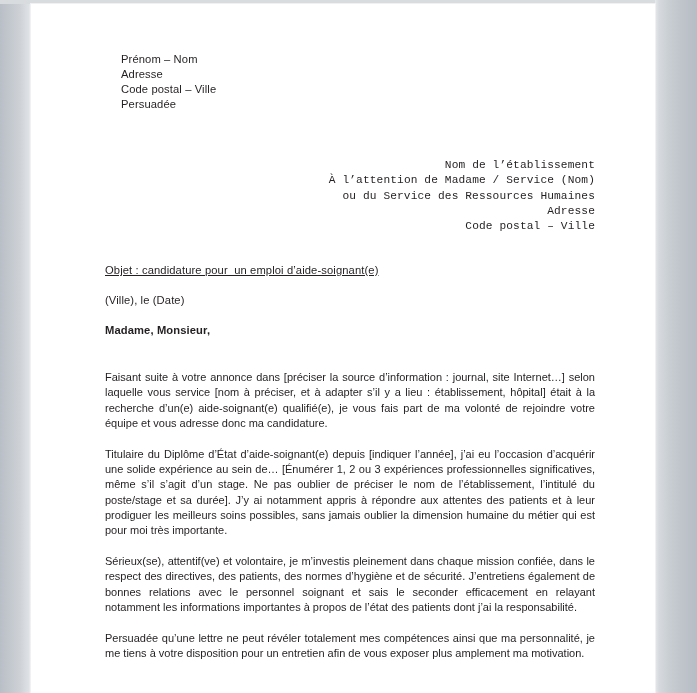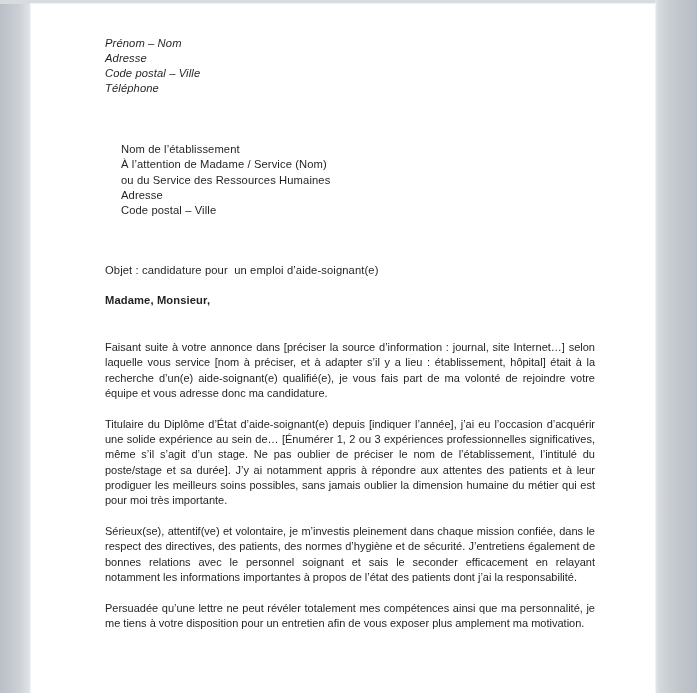--- a/index.html
+++ b/index.html
@@ -76,33 +76,34 @@
     font-size: 11.2px;
     line-height: 15.1px;
     color: #231f20;
     letter-spacing: 0.01em;
   }
   .block .line {
     white-space: pre;
   }
 
   .sender {
-    margin: 0;
-    font-style: italic;
+    margin: 16px;
   }
 
   .recipient {
-    margin: 16px;
-    text-align: left;
+    margin: 0;
+    text-align: right;
     padding-top: 30px;
+    font-family: Liberation Mono, monospace;
   }
 
   .subject {
     margin: 0;
     padding-top: 29px;
+    text-decoration: underline;
   }
 
   .place-date {
     margin: 0;
     padding-top: 15px;
   }
 
   .salutation {
     margin: 0;
     padding-top: 15px;
@@ -132,35 +133,38 @@
   <div class="top-strip"></div>
   <div class="gutter-right"></div>
 
   <div class="page">
     <div class="page-inner">
 
       <div class="block sender">
         <div class="line">Prénom – Nom</div>
         <div class="line">Adresse</div>
         <div class="line">Code postal – Ville</div>
-        <div class="line">Téléphone</div>
+        <div class="line">Persuadée</div>
       </div>
 
       <div class="block recipient">
         <div class="line">Nom de l’établissement</div>
         <div class="line">À l’attention de Madame / Service (Nom)</div>
         <div class="line">ou du Service des Ressources Humaines</div>
         <div class="line">Adresse</div>
         <div class="line">Code postal – Ville</div>
       </div>
 
       <div class="block subject">
         <div class="line">Objet : candidature pour  un emploi d’aide-soignant(e)</div>
       </div>
 
+      <div class="block place-date">
+        <div class="line">(Ville), le (Date)</div>
+      </div>
 
       <div class="block salutation">
         <div class="line">Madame, Monsieur,</div>
       </div>
 
       <div class="body-copy">
         <p>Faisant suite à votre annonce dans [préciser la source d’information : journal, site Internet…] selon laquelle vous service [nom à préciser, et à adapter s’il y a lieu : établissement, hôpital] était à la recherche d’un(e) aide-soignant(e) qualifié(e), je vous fais part de ma volonté de rejoindre votre équipe et vous adresse donc ma candidature.</p>
         <p>Titulaire du Diplôme d’État d’aide-soignant(e) depuis [indiquer l’année], j’ai eu l’occasion d’acquérir une solide expérience au sein de… [Énumérer 1, 2 ou 3 expériences professionnelles significatives, même s’il s’agit d’un stage. Ne pas oublier de préciser le nom de l’établissement, l’intitulé du poste/stage et sa durée]. J’y ai notamment appris à répondre aux attentes des patients et à leur prodiguer les meilleurs soins possibles, sans jamais oublier la dimension humaine du métier qui est pour moi très importante.</p>
         <p>Sérieux(se), attentif(ve) et volontaire, je m’investis pleinement dans chaque mission confiée, dans le respect des directives, des patients, des normes d’hygiène et de sécurité. J’entretiens également de bonnes relations avec le personnel soignant et sais le seconder efficacement en relayant notamment les informations importantes à propos de l’état des patients dont j’ai la responsabilité.</p>
         <p>Persuadée qu’une lettre ne peut révéler totalement mes compétences ainsi que ma personnalité, je me tiens à votre disposition pour un entretien afin de vous exposer plus amplement ma motivation.</p>

